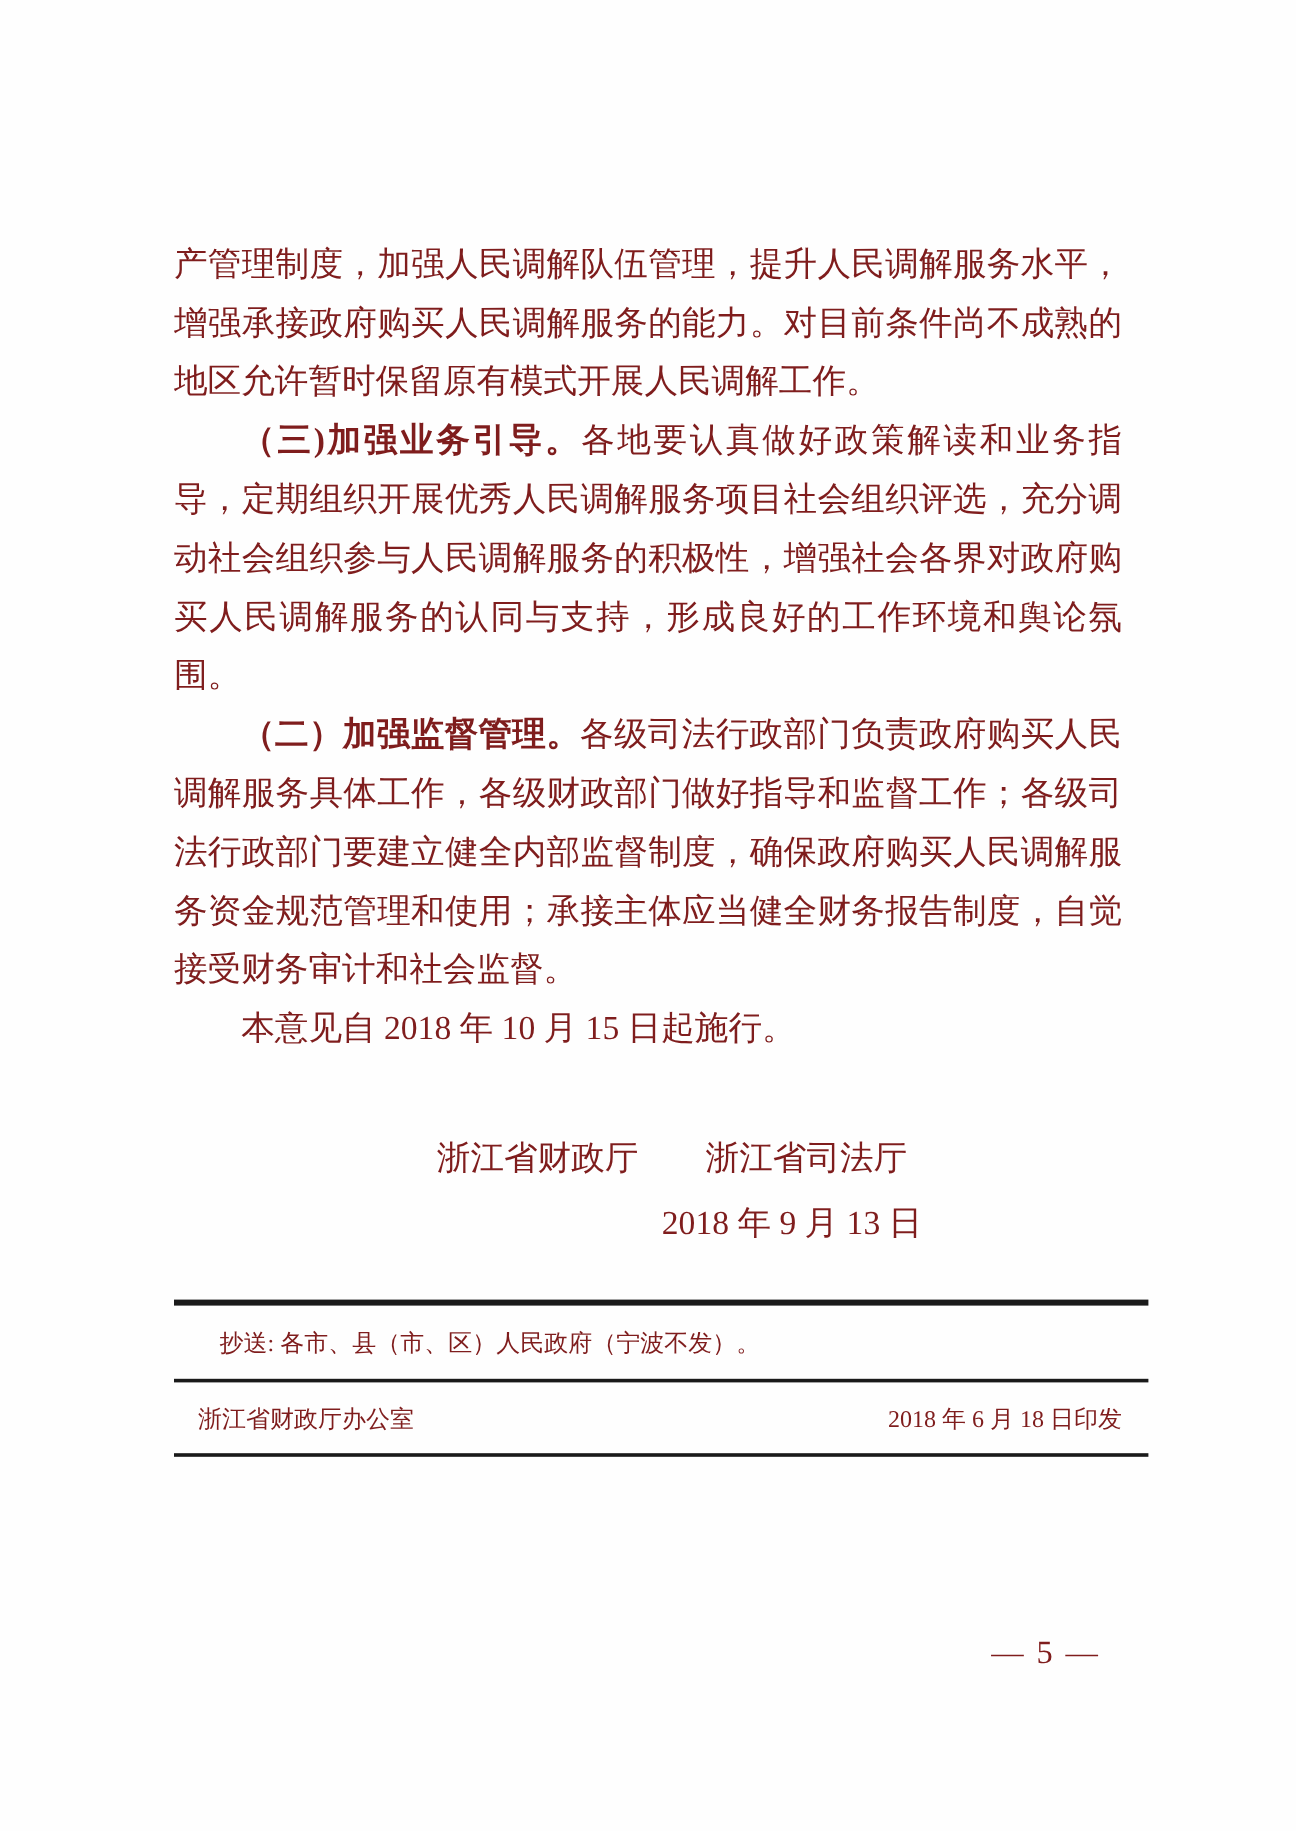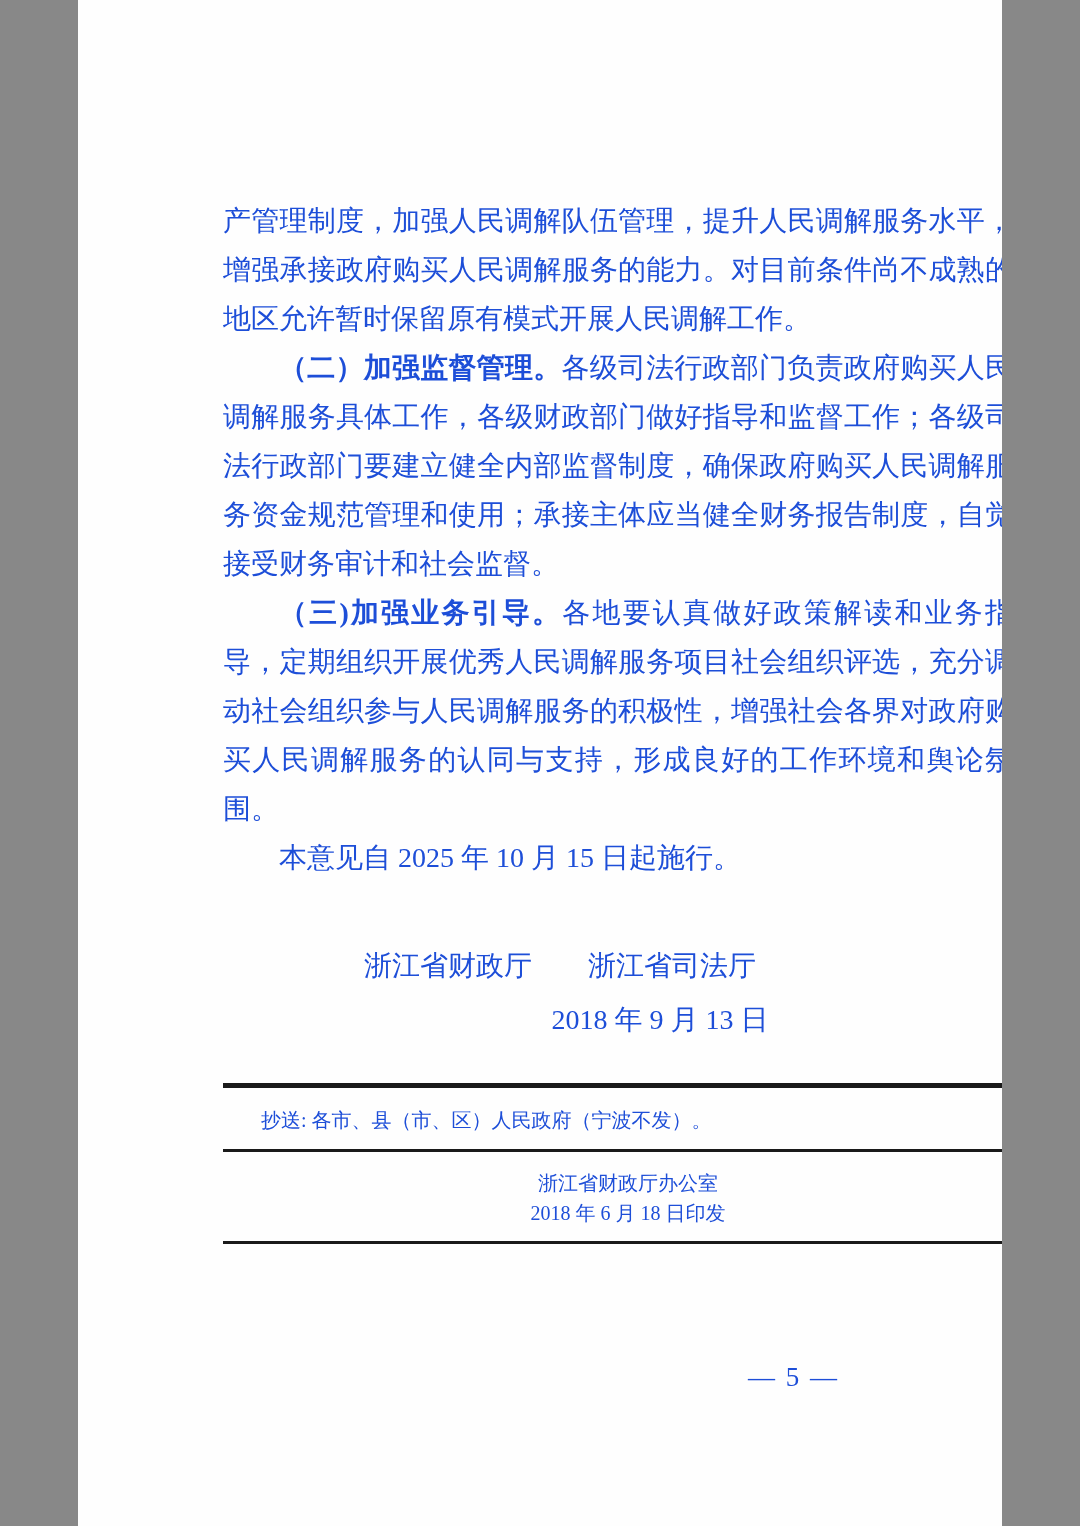--- a/index.html
+++ b/index.html
@@ -2,25 +2,25 @@
 <html><head>
 <meta charset="utf-8">
 <style>
   html, body {
     margin: 0;
     padding: 0;
     background: #888;
   }
   .page {
     position: relative;
-    width: 924px;
+    width: 1080px;
     height: 1526px;
     margin: 0 auto;
     background: #fefefe;
-    color: #1d4ed8;
+    color: #7f1d1d;
     font-family: "Liberation Serif", "DejaVu Serif", serif;
     overflow: hidden;
   }
   .body-block {
     position: absolute;
     left: 145px;
     top: 196px;
     width: 790px;
     font-size: 28px;
     line-height: 49px;
@@ -72,41 +72,40 @@
   .cc-line {
     padding: 17px 0 14px 38px;
     line-height: 30px;
   }
   .office-row {
     display: flex;
     justify-content: space-between;
     align-items: center;
     padding: 16px 22px 13px 20px;
     line-height: 30px;
-    flex-direction: column;
   }
   .page-number {
     position: absolute;
     top: 1362px;
     right: 163px;
     font-size: 27px;
     letter-spacing: 2px;
     white-space: pre;
   }
 </style>
 </head>
 <body>
 
 <div class="page">
 
   <div class="body-block">
     <p class="para no-indent"><b></b><span>产管理制度，加强人民调解队伍管理，提升人民调解服务水平，增强承接政府购买人民调解服务的能力。对目前条件尚不成熟的地区允许暂时保留原有模式开展人民调解工作。</span></p>
+    <p class="para"><b>（三)加强业务引导。</b><span>各地要认真做好政策解读和业务指导，定期组织开展优秀人民调解服务项目社会组织评选，充分调动社会组织参与人民调解服务的积极性，增强社会各界对政府购买人民调解服务的认同与支持，形成良好的工作环境和舆论氛围。</span></p>
     <p class="para"><b>（二）加强监督管理。</b><span>各级司法行政部门负责政府购买人民调解服务具体工作，各级财政部门做好指导和监督工作；各级司法行政部门要建立健全内部监督制度，确保政府购买人民调解服务资金规范管理和使用；承接主体应当健全财务报告制度，自觉接受财务审计和社会监督。</span></p>
-    <p class="para"><b>（三)加强业务引导。</b><span>各地要认真做好政策解读和业务指导，定期组织开展优秀人民调解服务项目社会组织评选，充分调动社会组织参与人民调解服务的积极性，增强社会各界对政府购买人民调解服务的认同与支持，形成良好的工作环境和舆论氛围。</span></p>
-    <p class="para"><b></b><span>本意见自 2025 年 10 月 15 日起施行。</span></p>
+    <p class="para"><b></b><span>本意见自 2018 年 10 月 15 日起施行。</span></p>
   </div>
 
   <div class="signature-block">
     <div class="sign-agencies">浙江省财政厅　　浙江省司法厅</div>
     <div class="sign-date">2018 年 9 月 13 日</div>
   </div>
 
   <div class="footer-block">
     <div class="rule rule-thick"></div>
     <div class="cc-line">抄送: 各市、县（市、区）人民政府（宁波不发）。</div>

